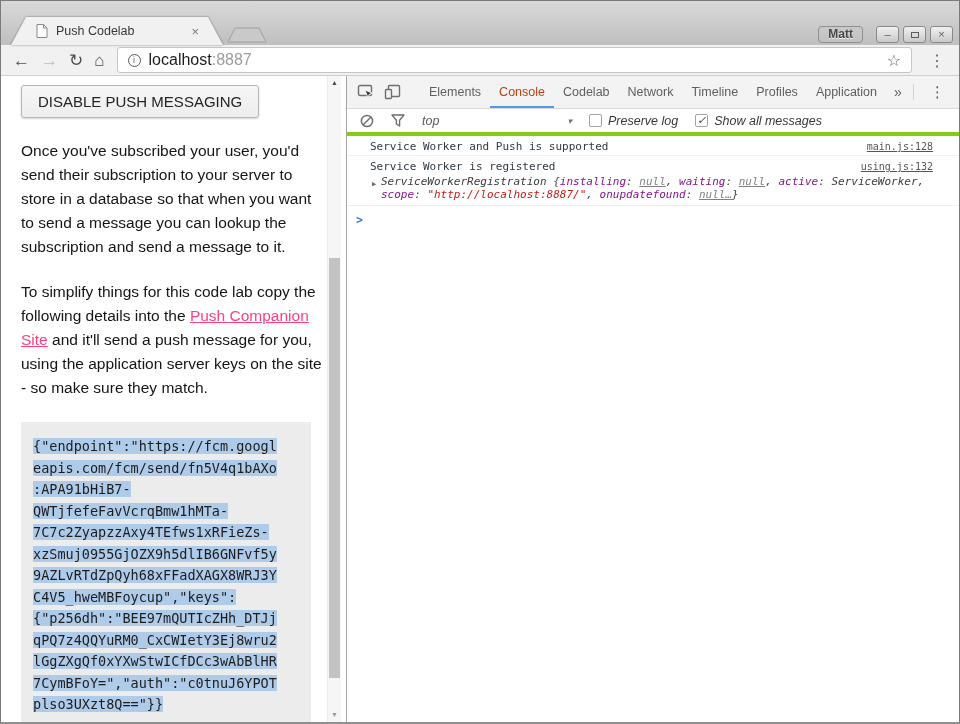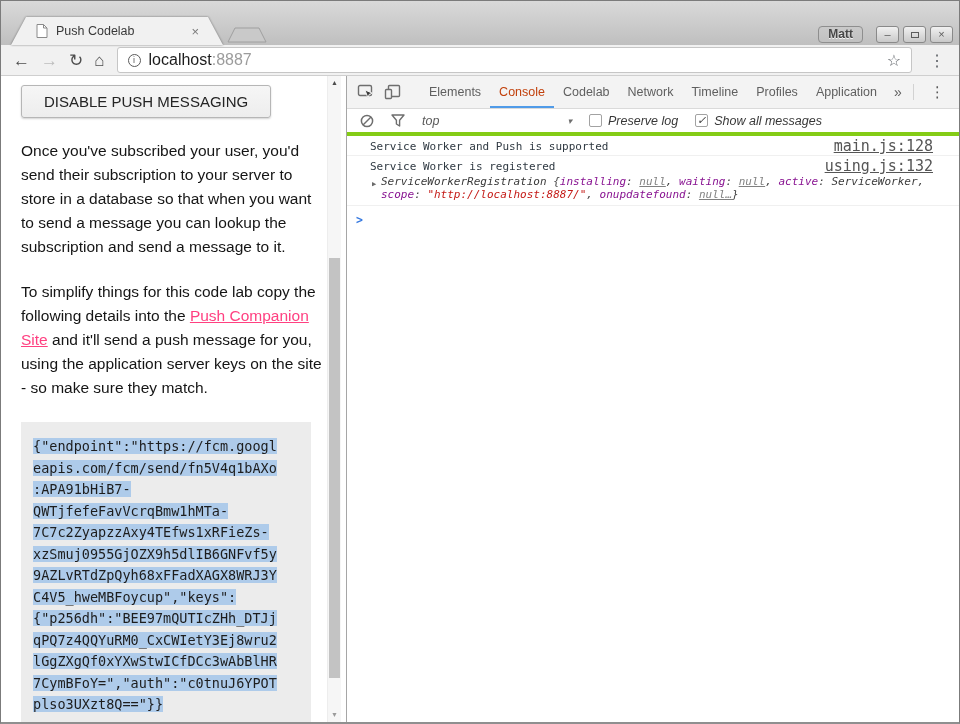--- a/index.html
+++ b/index.html
@@ -77,21 +77,21 @@
   
   .main { display:flex; height:646px; }
 
   
   .page-pane { width:345px; position:relative; background:#fff; overflow:hidden; }
   .page-content { padding:9px 0 0 20px; }
   .disable-btn {
     font-family:inherit; font-size:15px; color:#242424;
     background:linear-gradient(#f6f6f6,#ededed);
     border:1px solid #b6b6b6; border-radius:3px;
-    padding:7px 22px; box-shadow:0 1px 2px rgba(0,0,0,.18);
+    padding:7px 16px; box-shadow:0 1px 2px rgba(0,0,0,.18);
   }
   .page-content p {
     width:302px; margin:21px 0 0;
     font-size:15.5px; line-height:24px; color:#151515;
   }
   .companion-link { color:var(--link-pink,#ff4081); text-decoration:underline; }
   .codeblock {
     margin-top:22px; width:290px; background:#ececec;
     padding:14px 12px;
     font-family:"DejaVu Sans Mono", monospace;
@@ -141,21 +141,21 @@
     background:#fff; font-size:11px; line-height:11px; text-align:center; color:#3d3d3d;
   }
 
   .console { flex:1; font-family:"DejaVu Sans Mono", monospace; font-size:11px; color:#2f3942; }
   .con-row {
     display:flex; justify-content:space-between; align-items:flex-start;
     padding:4px 26px 2px 23px; line-height:13px; border-bottom:1px solid #f0f0f0;
   }
   .con-group { border-bottom:1px solid #f0f0f0; }
   .con-group .con-row { border-bottom:none; }
-  .src-link { color:#555; text-decoration:underline; white-space:nowrap; margin-left:12px; font-size:15px; }
+  .src-link { color:#555; text-decoration:underline; white-space:nowrap; margin-left:12px; font-size:10px; }
   .preview { position:relative; padding:1px 26px 4px 34px; font-style:italic; line-height:12.5px; }
   .expander { position:absolute; left:25px; top:3px; font-size:7px; color:#6b6b6b; font-style:normal; }
   .tok-obj { color:#3a3a3a; }
   .tok-plain, .tok-brace { color:#454545; }
   .tok-prop { color:var(--prop-purple,#881391); }
   .tok-null { color:#808080;text-decoration:underline; }
   .tok-string { color:var(--string-red,#c41a16); }
   .prompt-row { padding:7px 0 0 9px; }
   .prompt { color:var(--prompt-blue,#3679e0); font-weight:bold; font-size:11.5px; }
 

